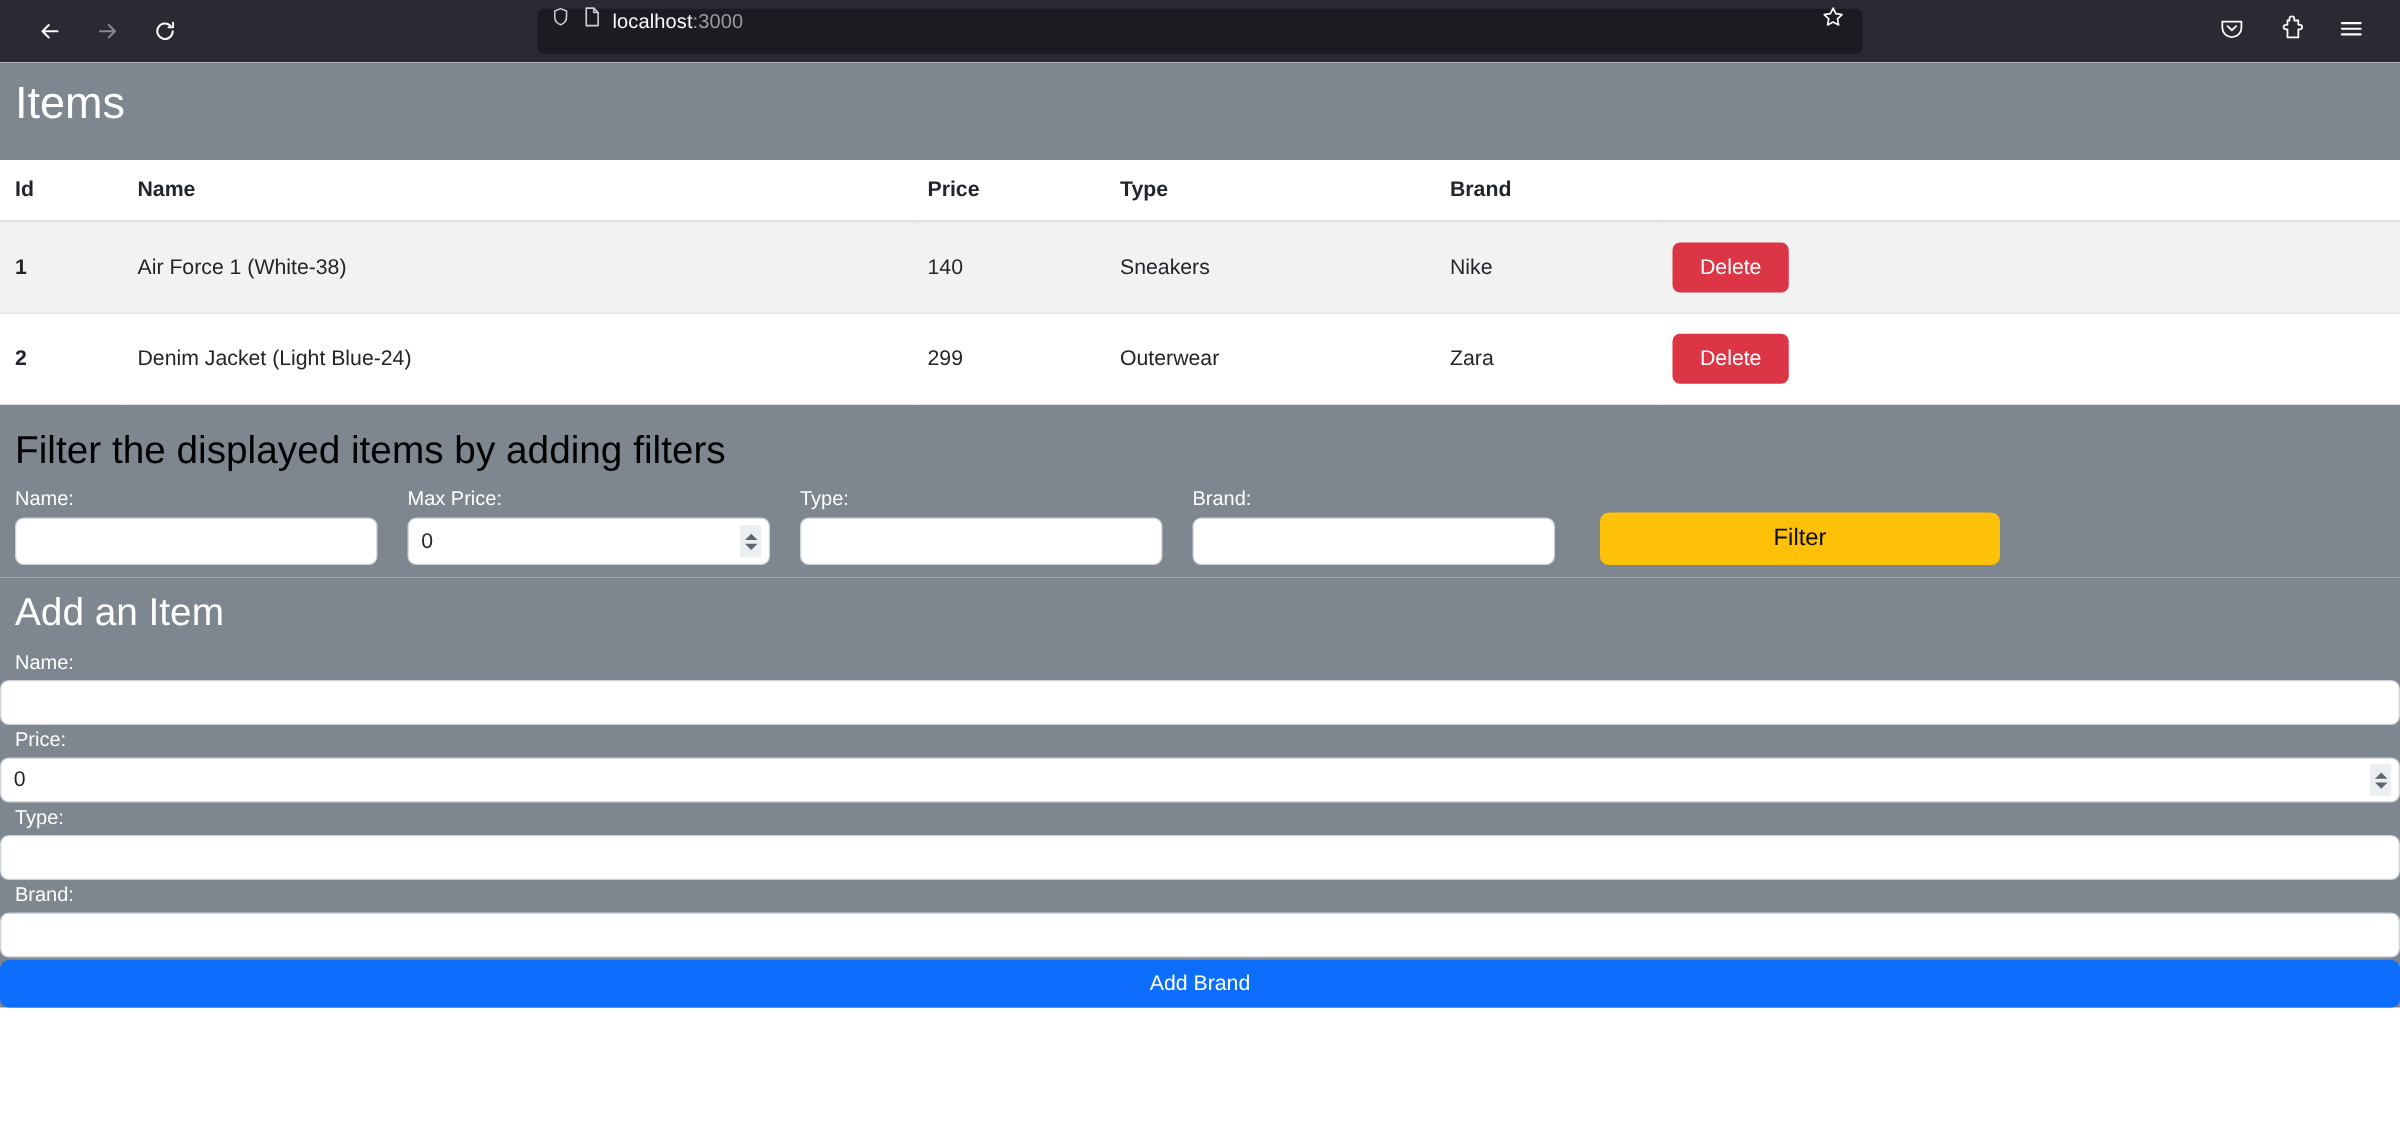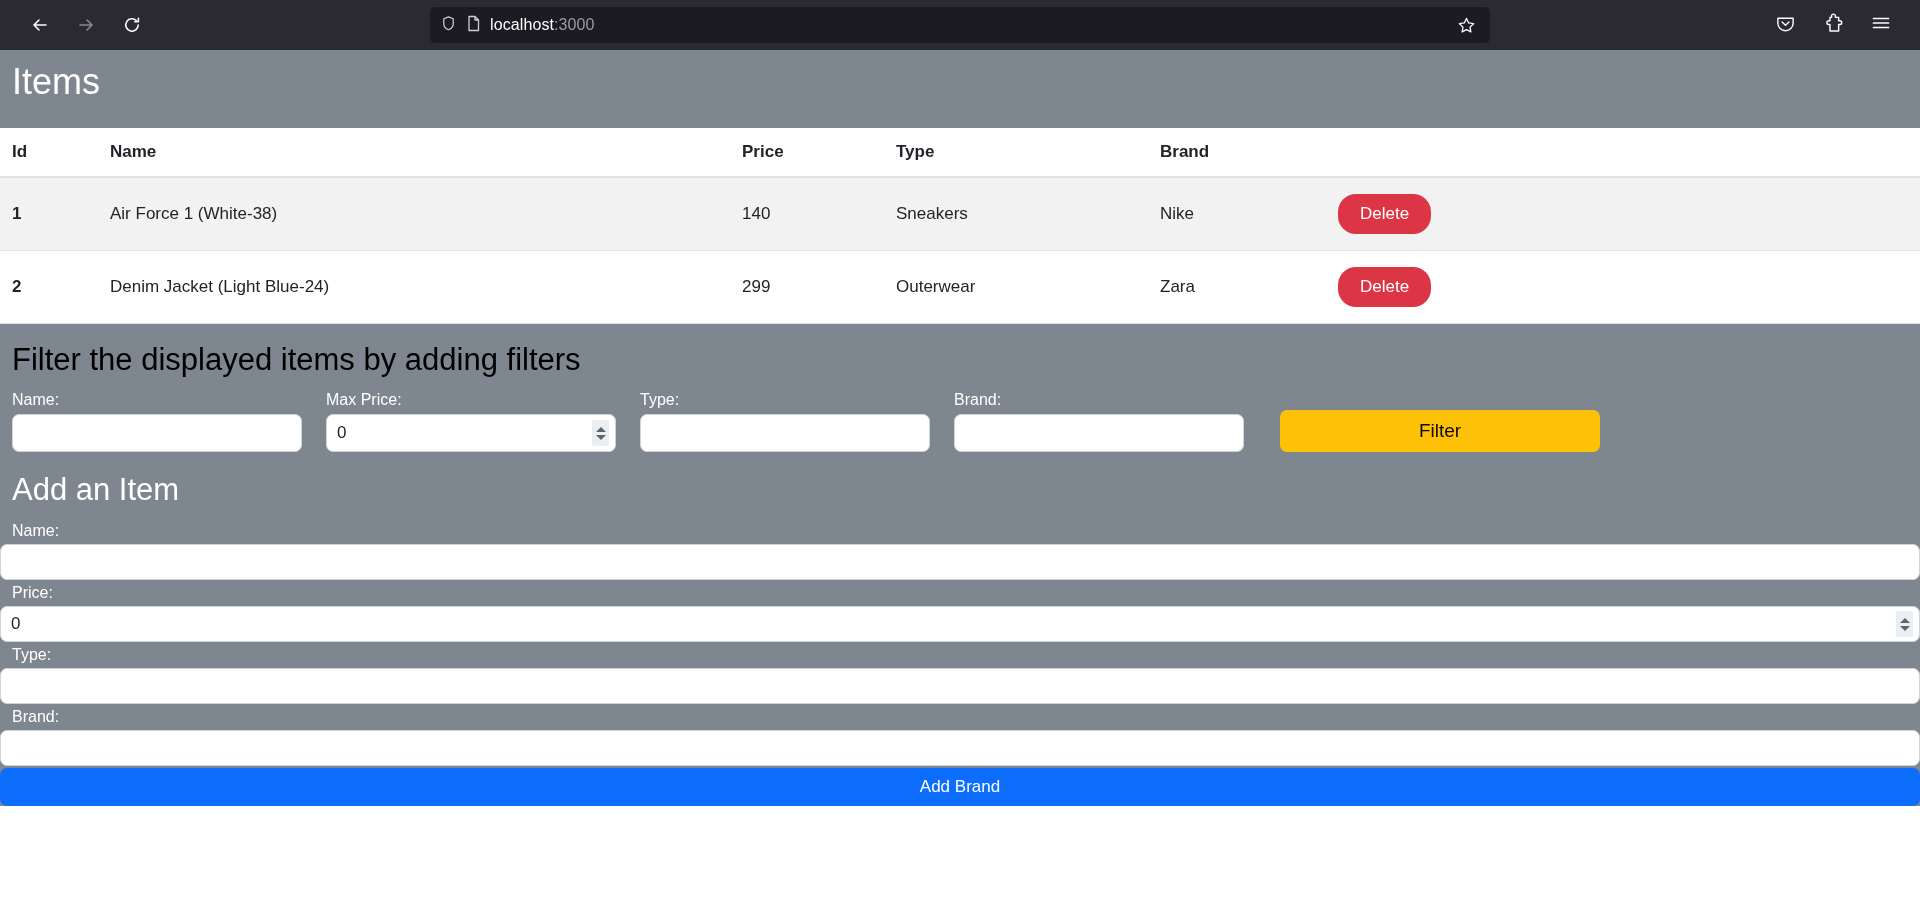--- a/index.html
+++ b/index.html
@@ -36,21 +36,21 @@
     display: flex;
     justify-content: center;
     padding: 0 10px;
   }
   .urlbar {
     width: 1060px;
     height: 36px;
     background: #1c1b22;
     border-radius: 5px;
     display: flex;
-    align-items: center;
+    align-items: flex-end;
     padding: 16px 10px;
     gap: 9px;
   }
   .urlbar .url-text {
     flex: 1;
     color: #fbfbfe;
     font-size: 16px;
     letter-spacing: 0.1px;
     white-space: nowrap;
     overflow: hidden;
@@ -119,21 +119,21 @@
   .col-name  { width: 632px; }
   .col-price { width: 154px; }
   .col-type  { width: 264px; }
   .col-brand { width: 178px; }
   .col-act   { width: auto; }
 
   .btn {
     font-family: "Liberation Sans", sans-serif;
     border: none;
     cursor: pointer;
-    border-radius: 18px;
+    border-radius: 6px;
   }
   .btn-delete {
     background: #dc3545;
     color: #fff;
     font-size: 17px;
     padding: 10px 22px;
     line-height: 20px;
   }
 
   

